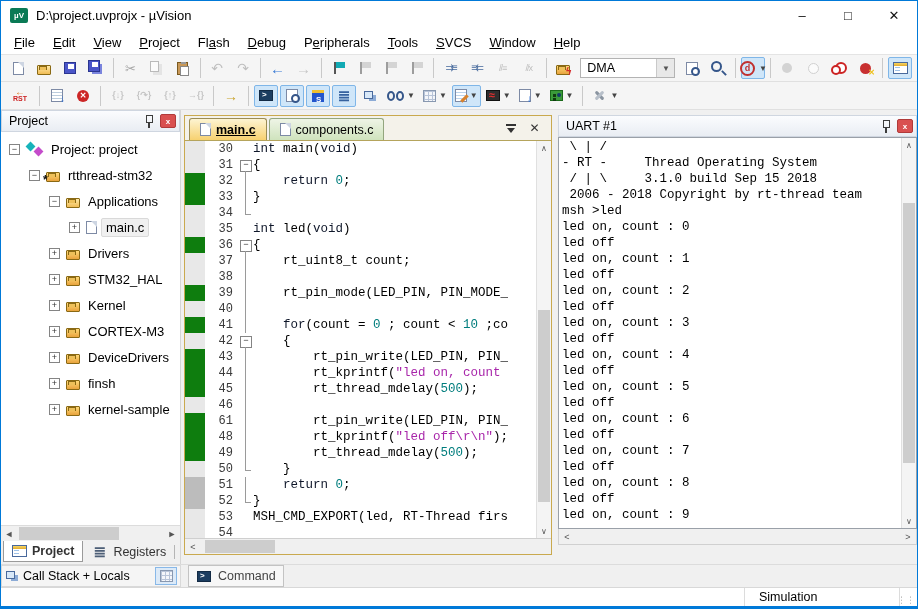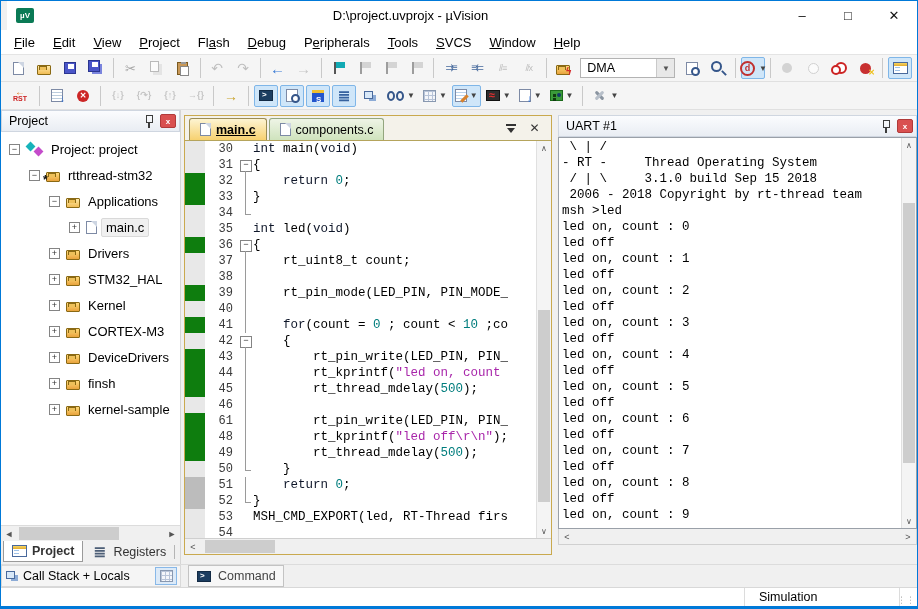--- a/index.html
+++ b/index.html
@@ -4,24 +4,24 @@
 <style>
   html,body{margin:0;padding:0;background:#444;}
   *{box-sizing:border-box;}
   .window{
     width:918px;height:609px;background:#f0f0f0;
     border:1px solid #0079d8;border-bottom:3px solid #0079d8;
     font-family:"Liberation Sans",sans-serif;font-size:13px;color:#000;
     display:flex;flex-direction:column;overflow:hidden;position:relative;
   }
   
-  .titlebar{height:29px;background:#fff;display:flex;align-items:center;flex:none;margin-left:6px;}
+  .titlebar{height:29px;background:#fff;display:flex;align-items:center;flex:none;}
   .app-icon{width:18px;height:15px;background:#0a7a55;border-radius:2px;margin:0 8px 0 9px;
     color:#fff;font-size:8px;font-weight:bold;display:flex;align-items:center;justify-content:center;}
-  .title-text{flex:1;font-size:13px;text-align:center;}
+  .title-text{flex:1;font-size:13px;}
   .wbtn{width:46px;height:29px;display:flex;align-items:center;justify-content:center;font-size:13px;color:#111;}
   
   .menubar{height:25px;background:#fff;display:flex;align-items:center;padding-left:4px;flex:none;border-bottom:1px solid #e4e4e4;}
   .menu-item{padding:3px 9px;cursor:default;}
   .menu-item u{text-decoration:underline;}
   
   .toolbar{background:#f5f5f5;display:flex;align-items:center;padding:1px 4px;flex:none;border-bottom:1px solid #e0e0e0;}
   #tb1{height:27px;}
   #tb2{height:28px;}
   .tbtn{height:22px;min-width:24px;padding:0 2px;display:flex;align-items:center;justify-content:center;border:1px solid transparent;border-radius:2px;margin:0 1px;position:relative;}

